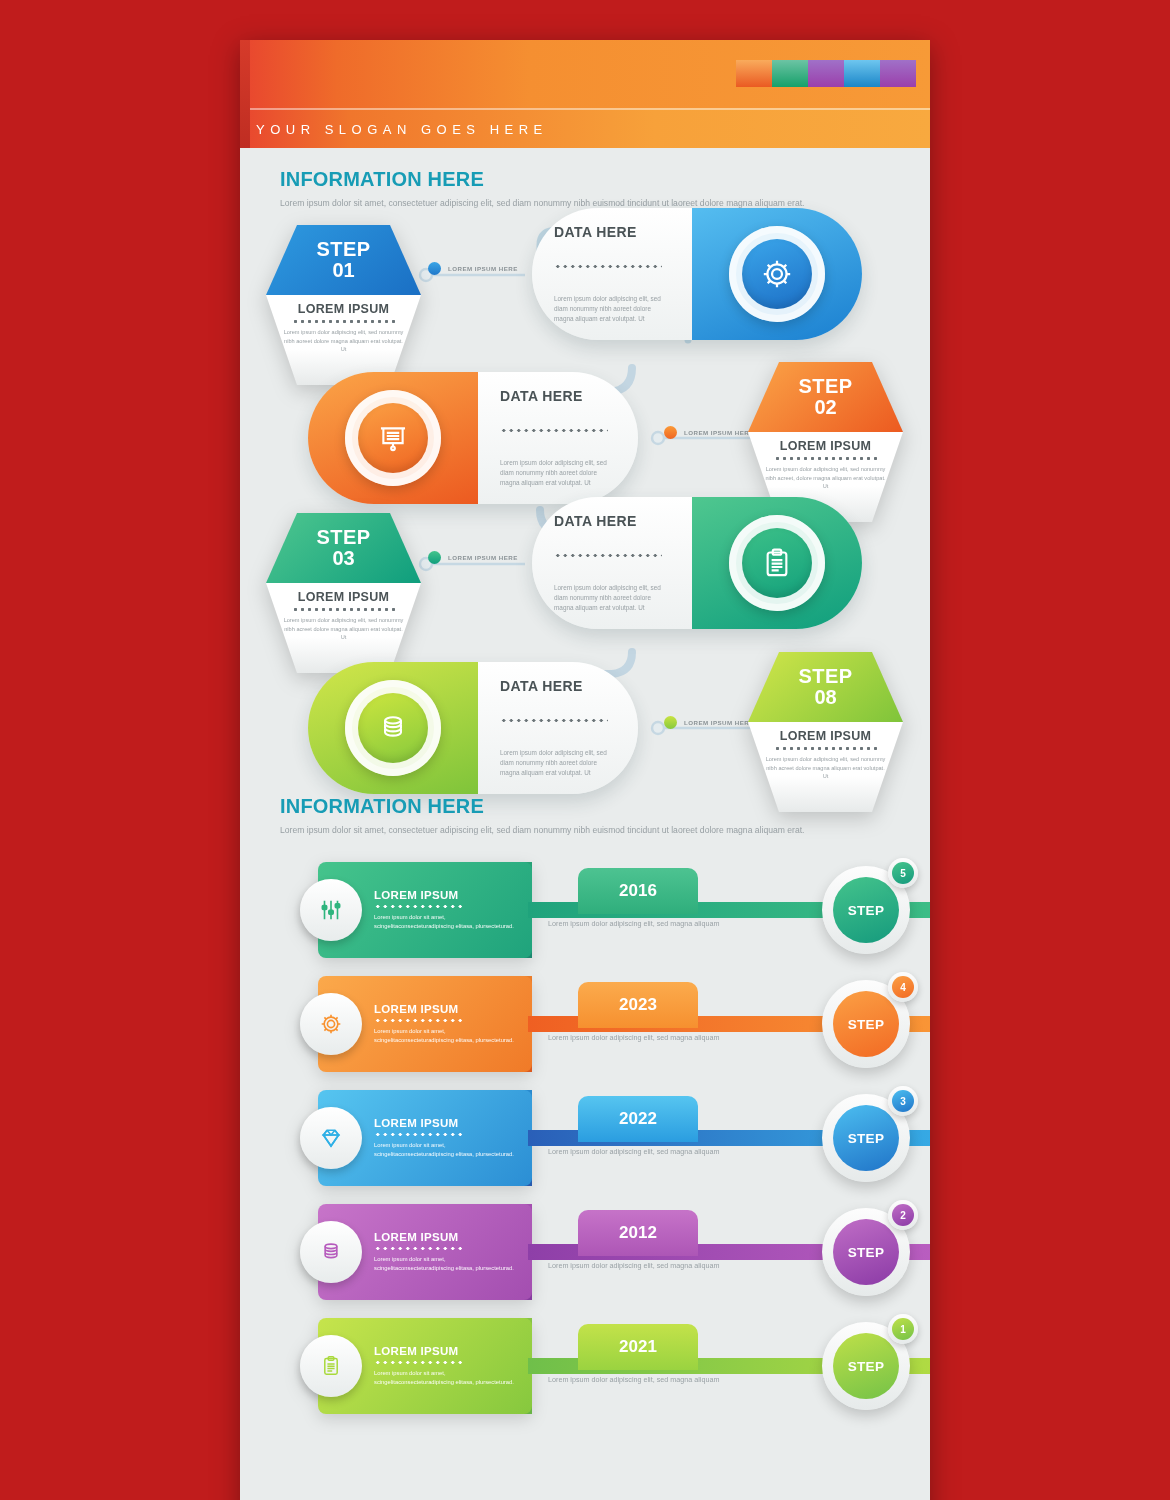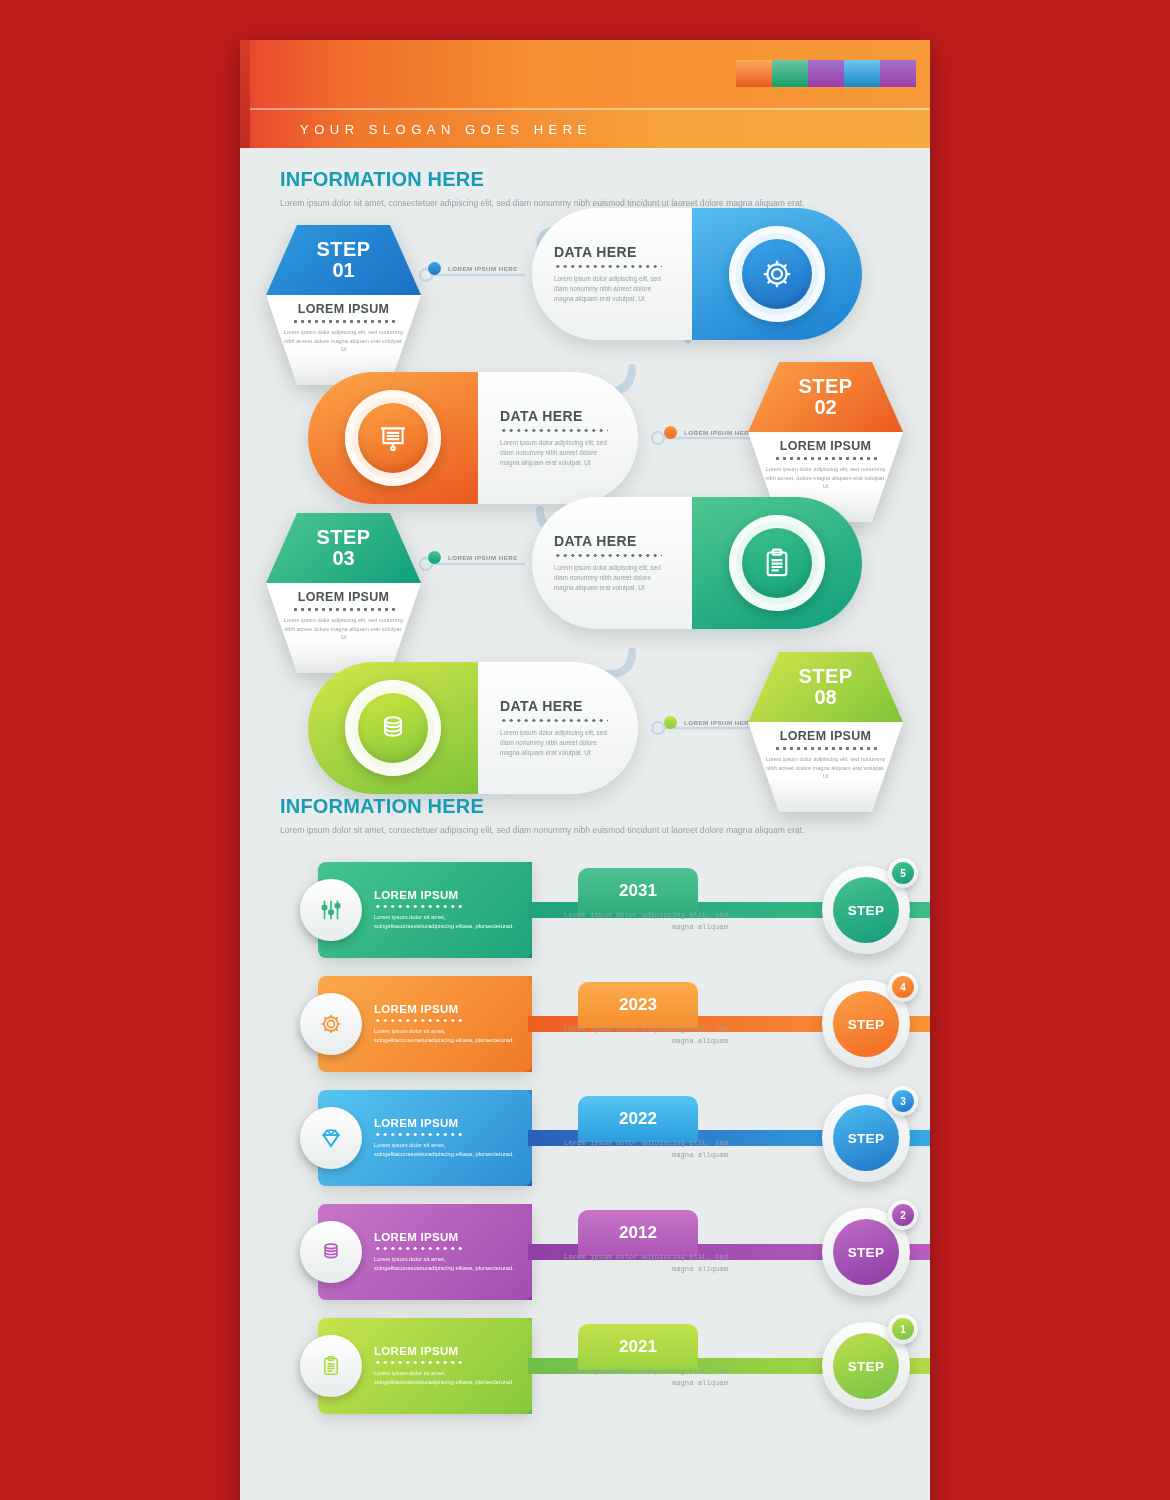--- a/index.html
+++ b/index.html
@@ -39,21 +39,21 @@
   .sw3 { background: linear-gradient(180deg,#6ec6ef,#1b86c8); }
   .sw4 { background: linear-gradient(180deg,#a071c8,#9b3fab); }
 
   .hdr-sub {
     height: 40px;
     background: linear-gradient(90deg,#e8452f 0%,#f0762c 16%,#f7a13a 60%,#f8a93f 100%);
     border-top: 2px solid rgba(255,255,255,.45);
     display: flex; align-items: center;
   }
   .hdr-sub span {
-    margin-left: 60px; color: #fff; font-size: 13px;
+    margin-left: 16px; color: #fff; font-size: 13px;
     letter-spacing: 5.5px; font-weight: 500;
   }
   .hdr-accent { position:absolute; left:0; top:0; width:10px; height:108px;
     background: linear-gradient(180deg,#d63b2a,#bf2d22); }
 
   
   .sec { position: absolute; left: 40px; width: 620px; }
   .sec h2 {
     color: #179cb5; font-size: 20px; font-weight: 700; letter-spacing: .2px;
   }
@@ -93,20 +93,21 @@
   
   .cap {
     position: absolute; width: 330px; height: 132px; border-radius: 66px;
     overflow: hidden; display: flex;
     box-shadow: 0 8px 18px rgba(40,60,70,.16);
   }
   .cap .txt {
     flex: 1; background: linear-gradient(180deg,#ffffff,#eef1f1);
     display: flex; flex-direction: column; justify-content: center;
     padding: 0 22px;
+    gap: 20px;
   }
   .cap .txt .t { font-size: 14px; font-weight: 700; color: #4a5356; letter-spacing: .4px; }
   .cap .txt .dots { margin: 5px 0 6px; width: 108px; height: 3px;
     background-image: radial-gradient(circle, #6b7478 1.4px, transparent 1.5px);
     background-size: 7.5px 3px; }
   .cap .txt .b { font-size: 6.4px; color: #9aa2a6; line-height: 1.6; }
   .cap .art { width: 170px; position: relative; }
   .cap .ring {
     position: absolute; left: 50%; top: 50%; transform: translate(-50%,-50%);
     width: 96px; height: 96px; border-radius: 50%;
@@ -153,22 +154,22 @@
   .tl-body .b { font-size: 5.8px; line-height: 1.6; opacity: .95; }
 
   .tl-bar { position: absolute; left: 288px; top: 44px; width: 440px; height: 16px; }
   .tl-tab {
     position: absolute; top: 10px; width: 120px; height: 46px;
     border-radius: 10px 10px 0 0;
     display: flex; align-items: center; justify-content: center;
     color: #fff; font-size: 17px; font-weight: 700;
   }
   .tl-cap2 {
-    position: absolute; top: 52px; width: 180px; text-align: right;
-    font-size: 7.2px; color: #9aa2a6; line-height: 1.6; font-family: Liberation Mono, monospace;
+    position: absolute; top: 60px; width: 180px; text-align: left;
+    font-size: 7.2px; color: #9aa2a6; line-height: 1.6;
   }
   .tl-badge {
     position: absolute; right: 20px; top: 8px; width: 88px; height: 88px;
     border-radius: 50%;
     background: linear-gradient(180deg,#fdfdfd,#e6eaea);
     box-shadow: 0 6px 14px rgba(0,0,0,.18);
     display: flex; align-items: center; justify-content: center;
   }
   .tl-badge .inner {
     width: 66px; height: 66px; border-radius: 50%;
@@ -392,21 +393,21 @@
         </svg>
       </div>
       <div class="tl-body">
         <div class="t">LOREM IPSUM</div>
         <div class="dots"></div>
         <div class="b">Lorem ipsum dolor sit amet, scingelitaconsecteturadipiscing elitasa, plursecteturad.</div>
       </div>
     </div>
     <div class="tl-bar" style="background:linear-gradient(90deg,#1fa37c,#3fbf87)"></div>
     <div class="tl-tab" style="left:338px; background:linear-gradient(180deg,#4dc391,#2fae7c)">
-      <span>2031</span>
+      <span>2016</span>
     </div>
     <div class="tl-cap2" style="left:308px">Lorem ipsum dolor adipiscing elit, sed magna aliquam</div>
     <div class="tl-badge">
       <div class="inner" style="background:linear-gradient(160deg,#45c48c,#159a7d)">STEP</div>
     </div>
     <div class="tl-num">
       <div class="i2" style="background:linear-gradient(160deg,#45c48c,#159a7d)">5</div>
     </div>
   </div>
 

